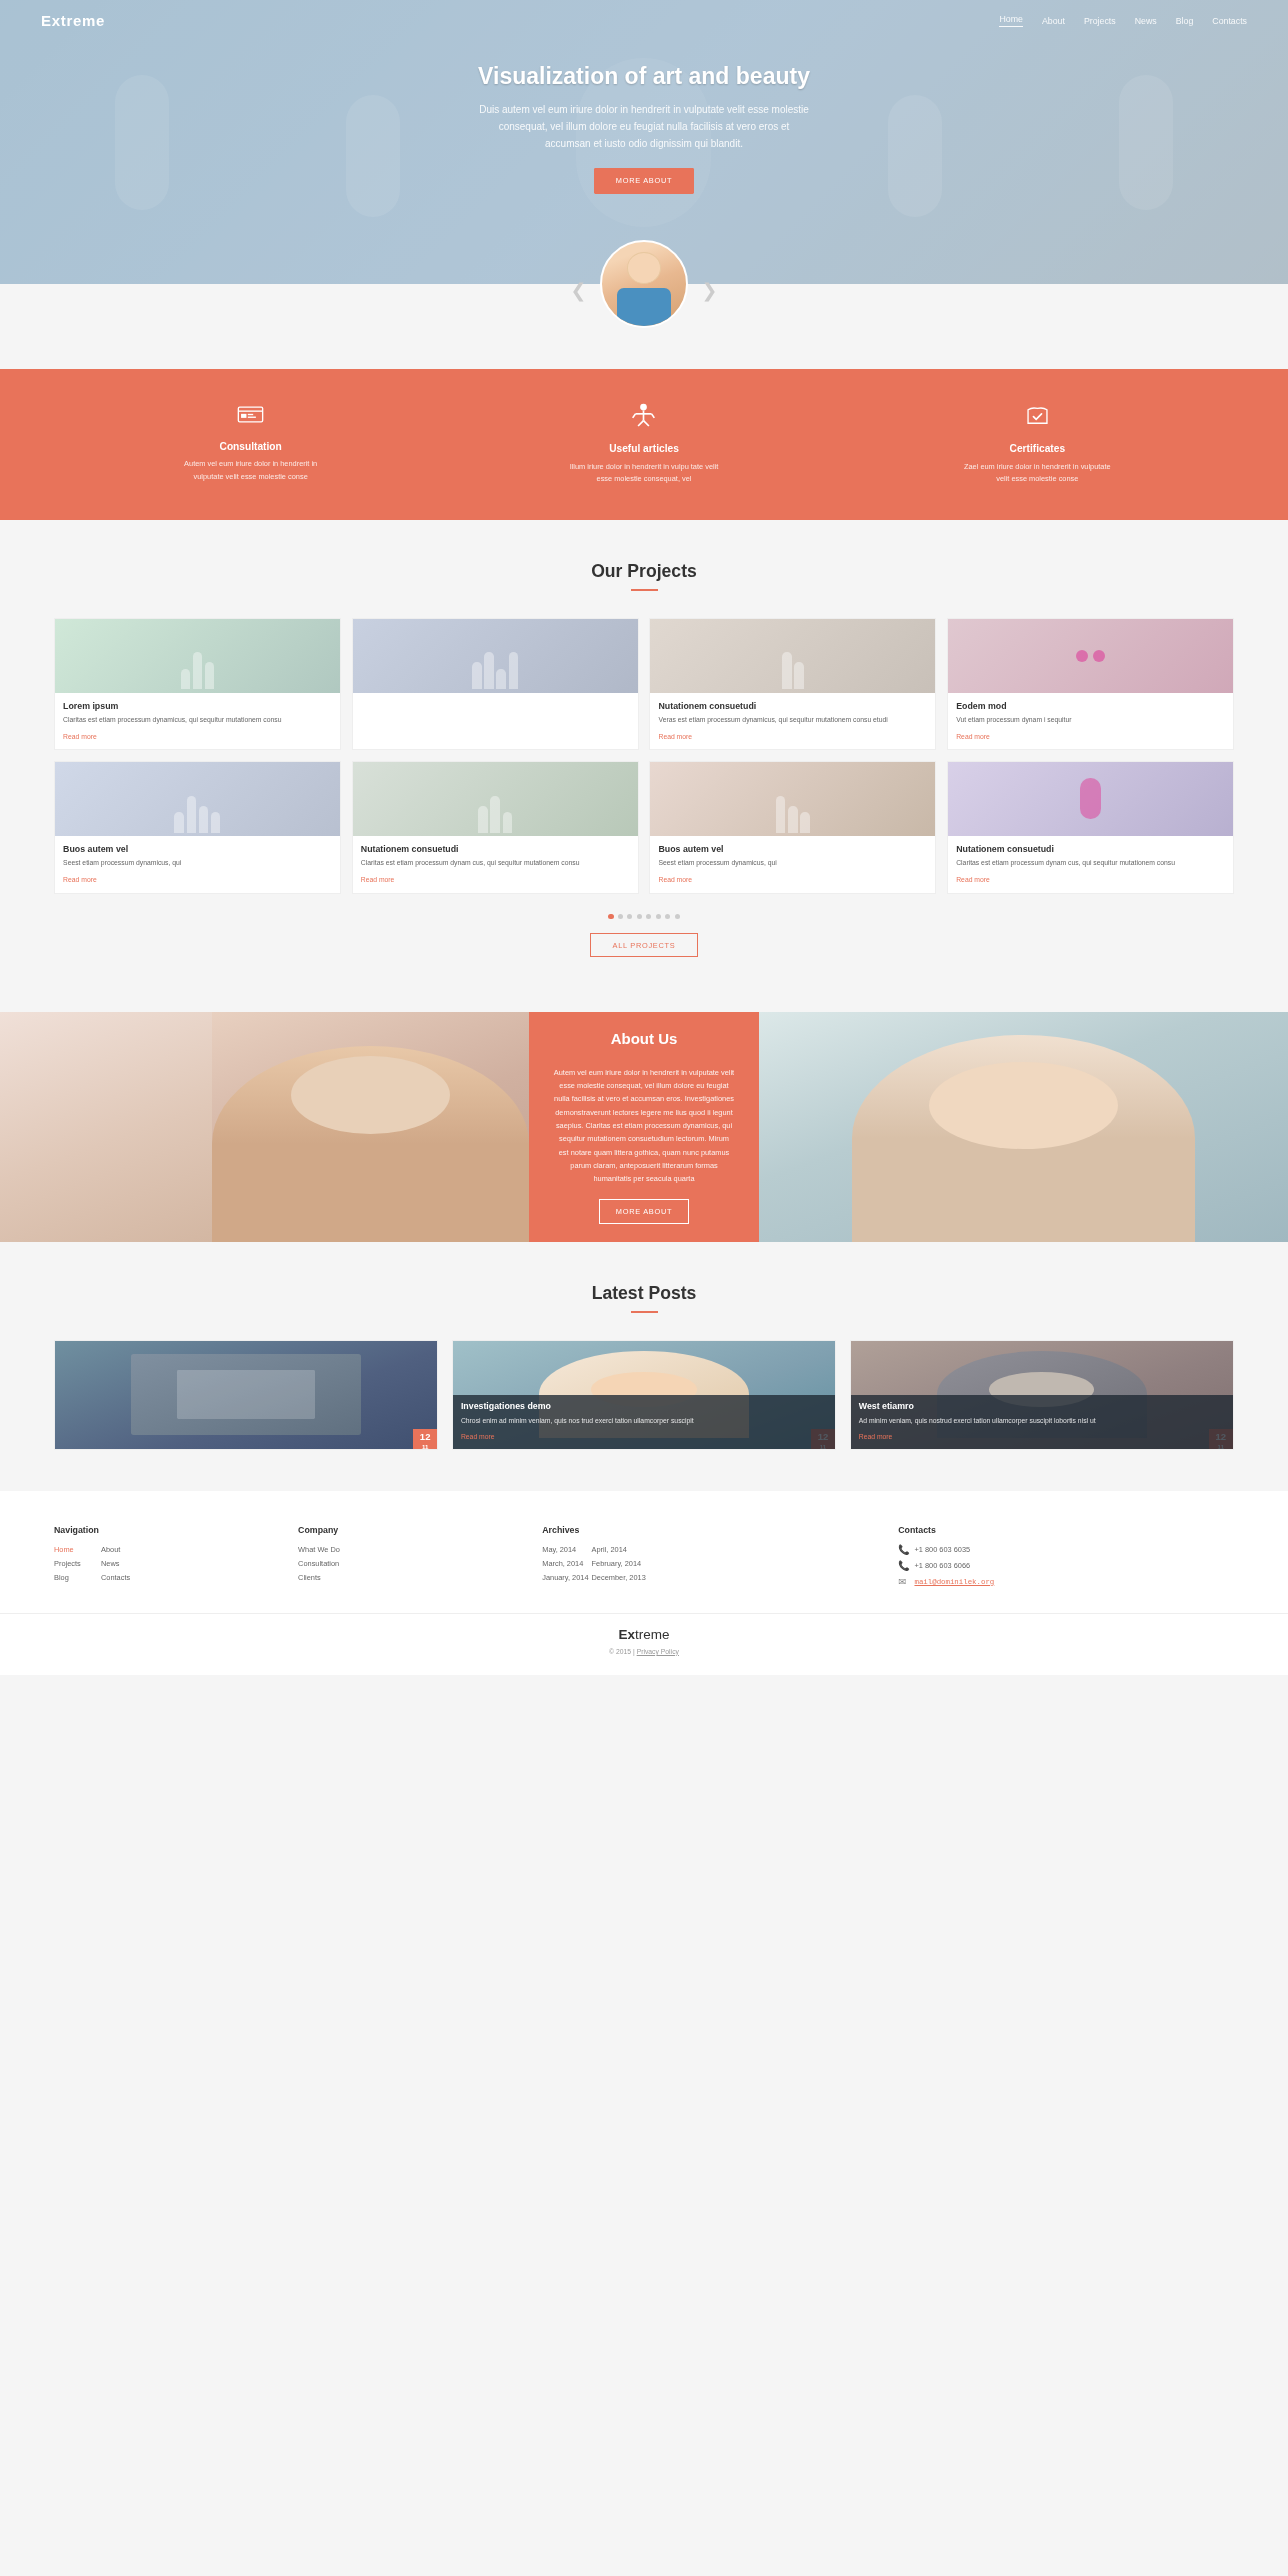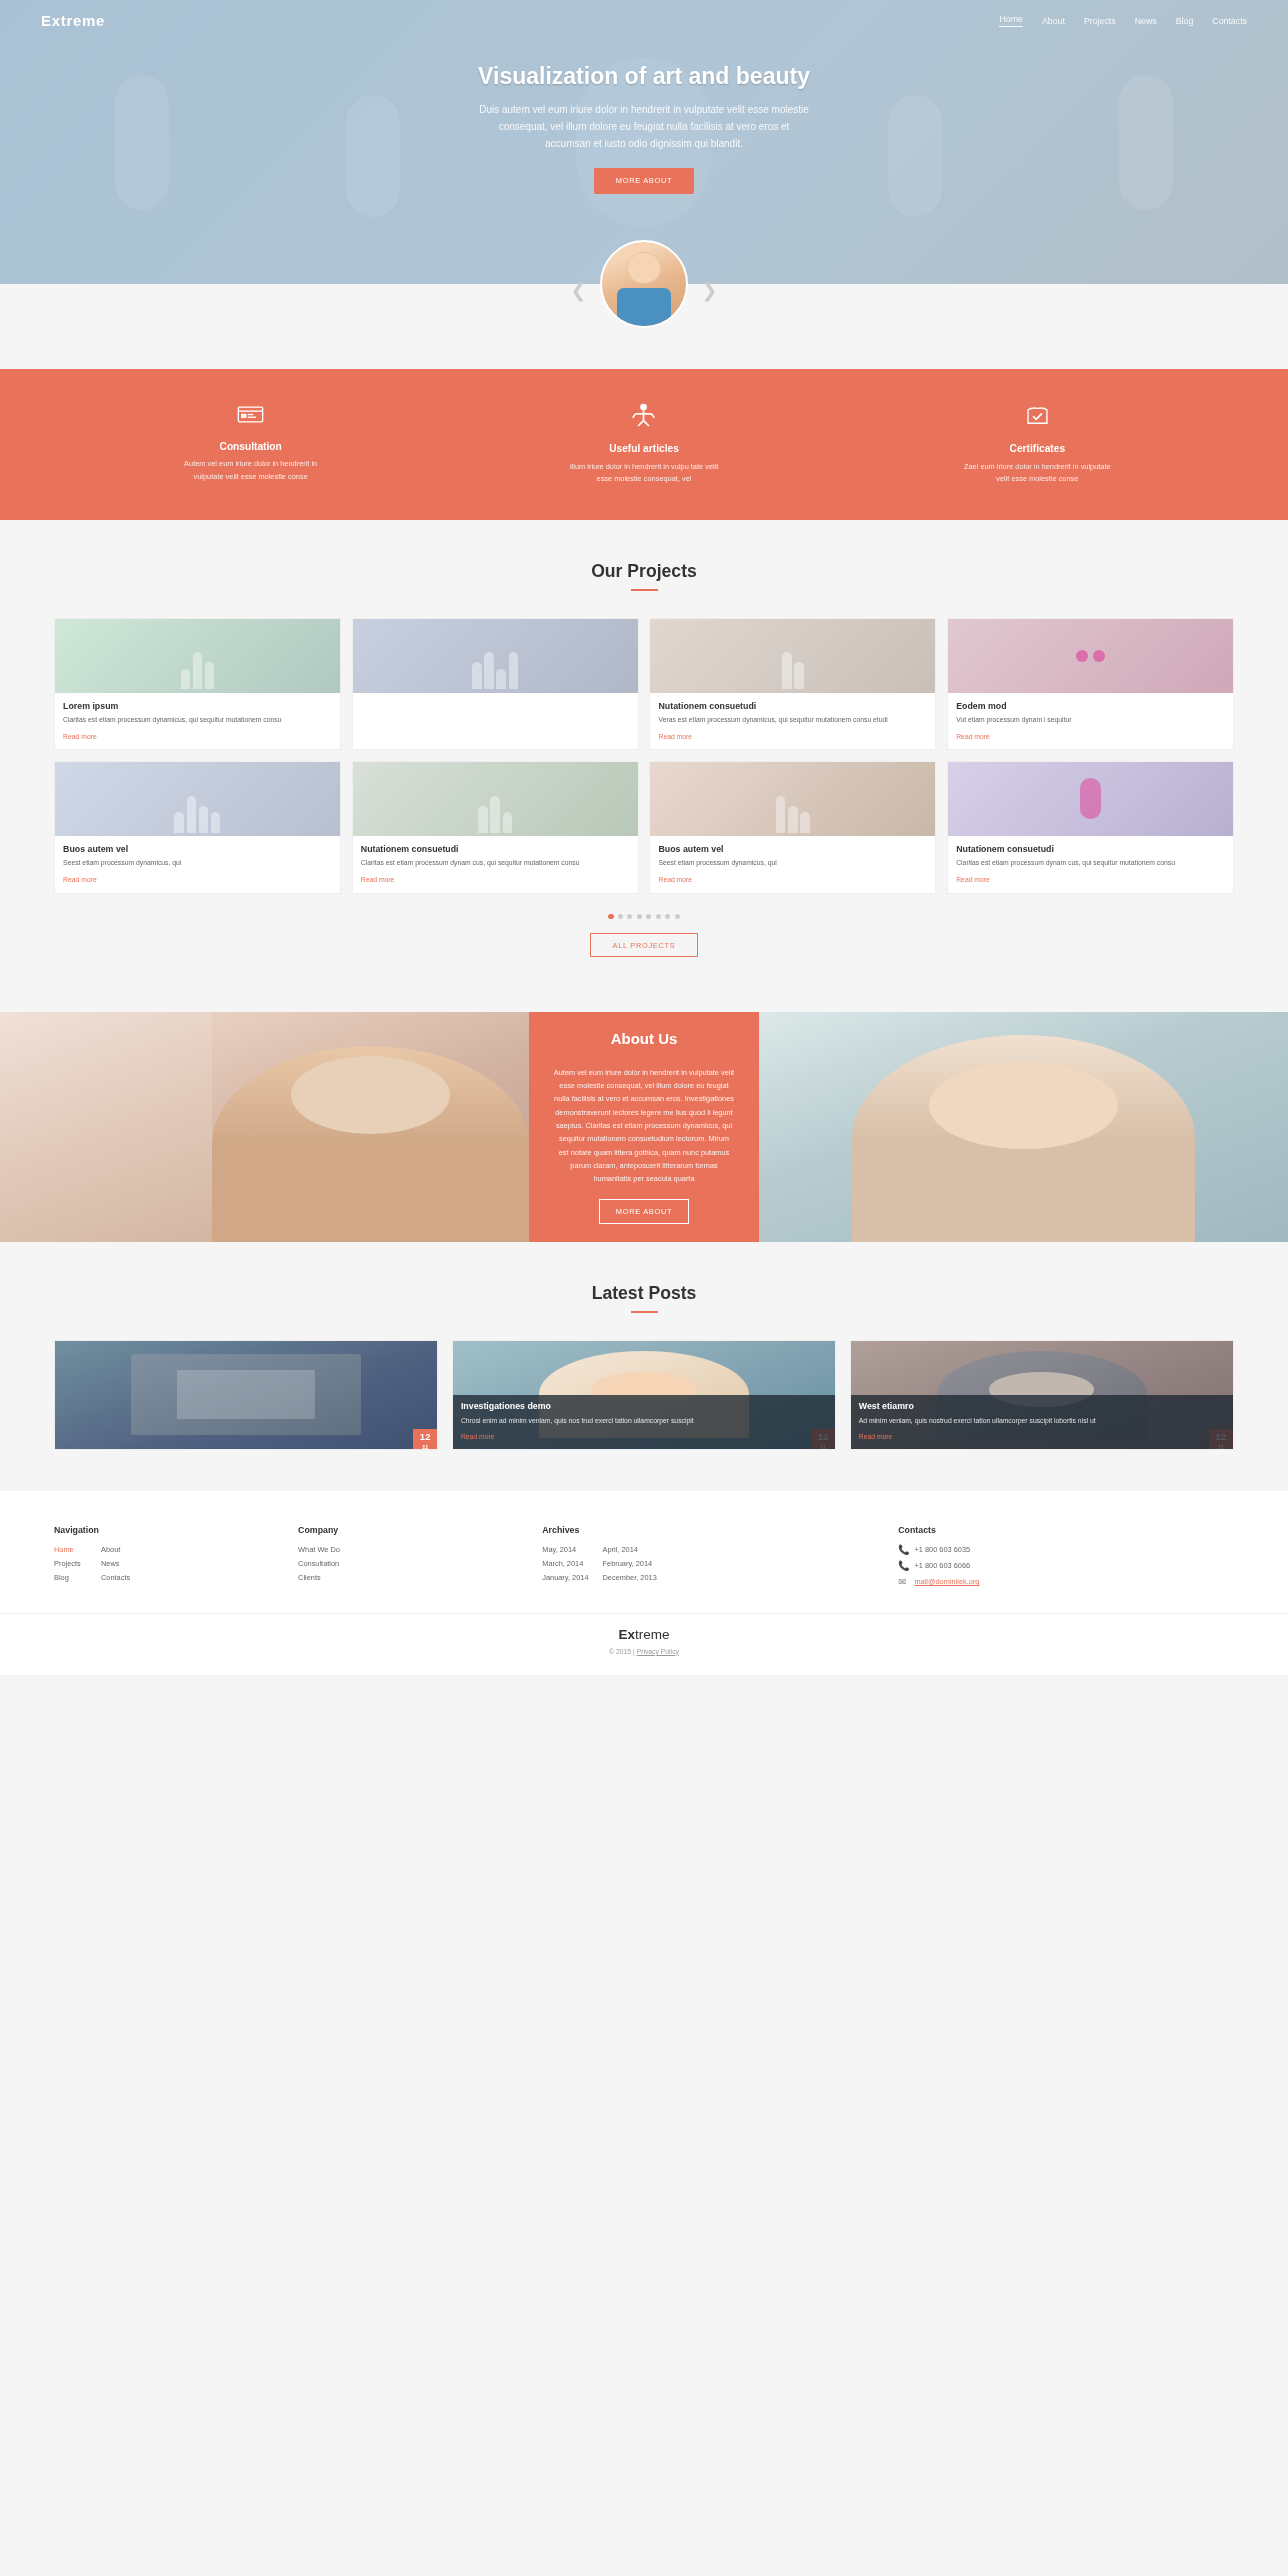--- a/index.html
+++ b/index.html
@@ -700,21 +700,21 @@
       <h4>Company</h4>
       <ul>
         <li><a href="#">What We Do</a></li>
         <li><a href="#">Consultation</a></li>
         <li><a href="#">Clients</a></li>
       </ul>
     </div>
 
     <div class="footer-col">
       <h4>Archives</h4>
-      <div style="display:flex;gap:14px;">
+      <div style="display:flex;gap:3px;">
         <ul>
           <li><a href="#">May, 2014</a></li>
           <li><a href="#">March, 2014</a></li>
           <li><a href="#">January, 2014</a></li>
         </ul>
         <ul>
           <li><a href="#">April, 2014</a></li>
           <li><a href="#">February, 2014</a></li>
           <li><a href="#">December, 2013</a></li>
         </ul>
@@ -726,21 +726,21 @@
       <div class="footer-contact-item">
         <span class="footer-contact-icon">📞</span>
         <span>+1 800 603 6035</span>
       </div>
       <div class="footer-contact-item">
         <span class="footer-contact-icon">📞</span>
         <span>+1 800 603 6066</span>
       </div>
       <div class="footer-contact-item">
         <span class="footer-contact-icon">✉</span>
-        <a href="#" style="color:#e8735a;">mail@dominilek.org</a>
+        <a href="#" style="color:#e8735a;font-family:Liberation Mono, monospace;">mail@dominilek.org</a>
       </div>
     </div>
 
   </div>
 
   <div class="footer-bottom">
     <div class="footer-logo">
       <span>Ex</span>treme
     </div>
     <div class="footer-copy">

